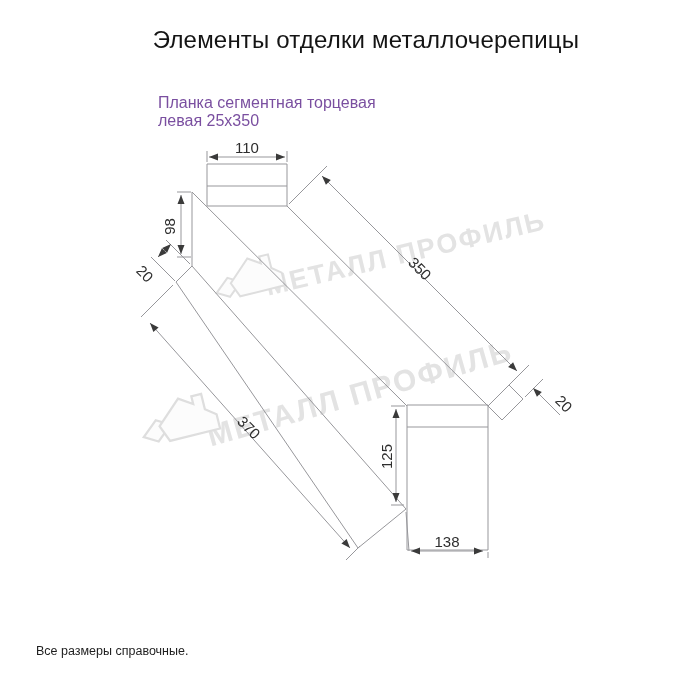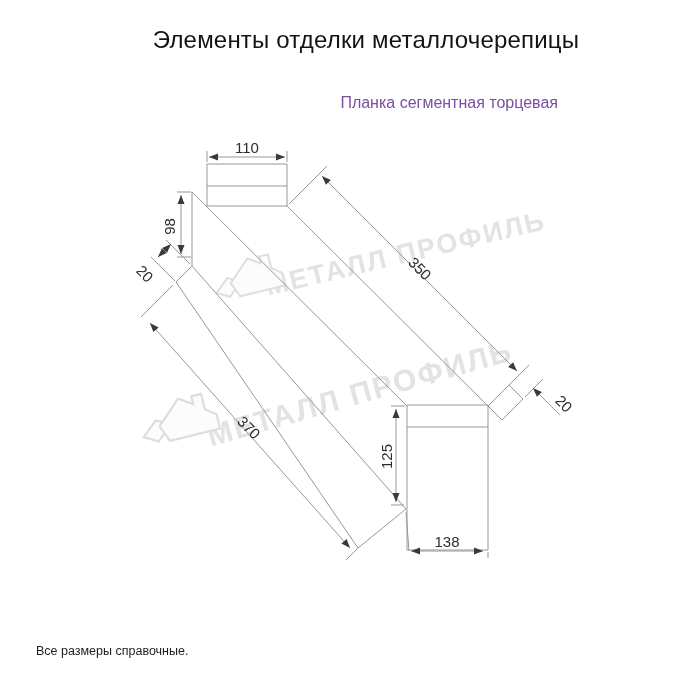--- a/index.html
+++ b/index.html
@@ -5,21 +5,21 @@
   html,body{margin:0;padding:0;background:#ffffff;}
   .stage{
     position:relative;width:700px;height:700px;background:#ffffff;overflow:hidden;
     font-family:"Liberation Sans","DejaVu Sans",sans-serif;
   }
   .page-title{
     position:absolute;left:16px;top:26px;width:700px;text-align:center;
     font-size:24px;color:#141414;letter-spacing:.2px;
   }
   .subtitle{
-    position:absolute;left:158px;top:94px;width:400px;text-align:right;
+    position:absolute;left:158px;top:94px;width:400px;text-align:left;
     font-size:16px;line-height:18px;color:#7a4fa0;
   }
   .wm-text{
     position:absolute;font-weight:bold;color:#e3e3e3;white-space:nowrap;
     letter-spacing:2px;transform-origin:left center;z-index:0;
   }
   .wm1{left:266px;top:272px;font-size:27px;transform:rotate(-13.5deg);}
   .wm2{left:208px;top:420px;font-size:30px;transform:rotate(-16deg);}
   svg.draw{position:absolute;left:0;top:0;z-index:1;pointer-events:none;}
   .dim{
@@ -41,20 +41,21 @@
 </style>
 </head>
 <body>
 
 <div class="stage">
 
   <div class="page-title">Элементы отделки металлочерепицы</div>
 
   <div class="subtitle">
     <div>Планка сегментная торцевая</div>
+    <div>левая 25х350</div>
   </div>
 
   <div class="wm-text wm1">МЕТАЛЛ ПРОФИЛЬ</div>
   <div class="wm-text wm2">МЕТАЛЛ ПРОФИЛЬ</div>
 
   <svg class="draw" width="700" height="700" viewBox="0 0 700 700">
     <defs>
       <marker id="ae" viewBox="0 0 10 10" refX="9.5" refY="5" markerWidth="10" markerHeight="10" orient="auto-start-reverse">
         <path d="M0.5,1.5 L9.5,5 L0.5,8.5 Z" fill="#3a3a3a"></path>
       </marker>

